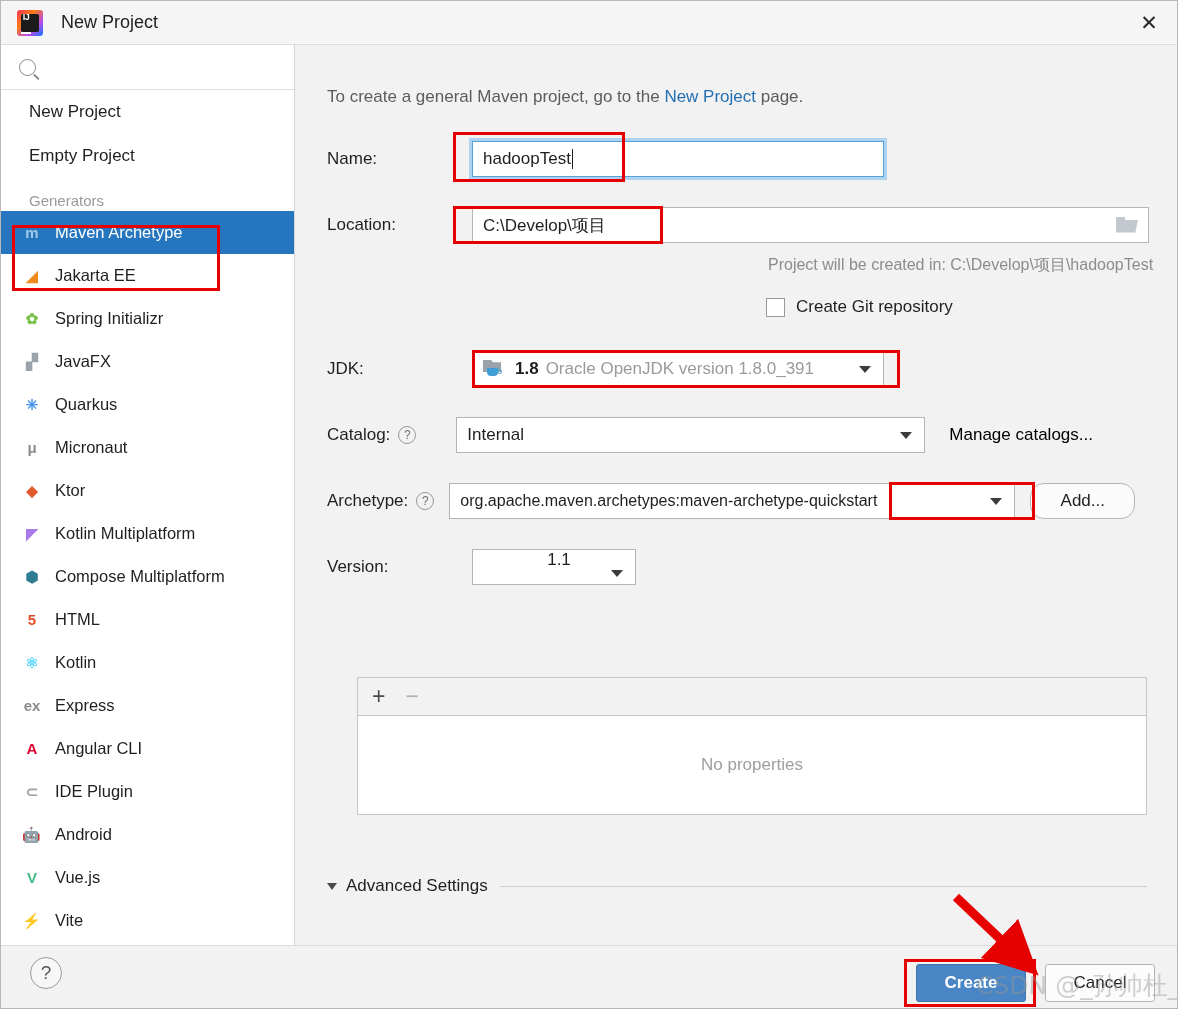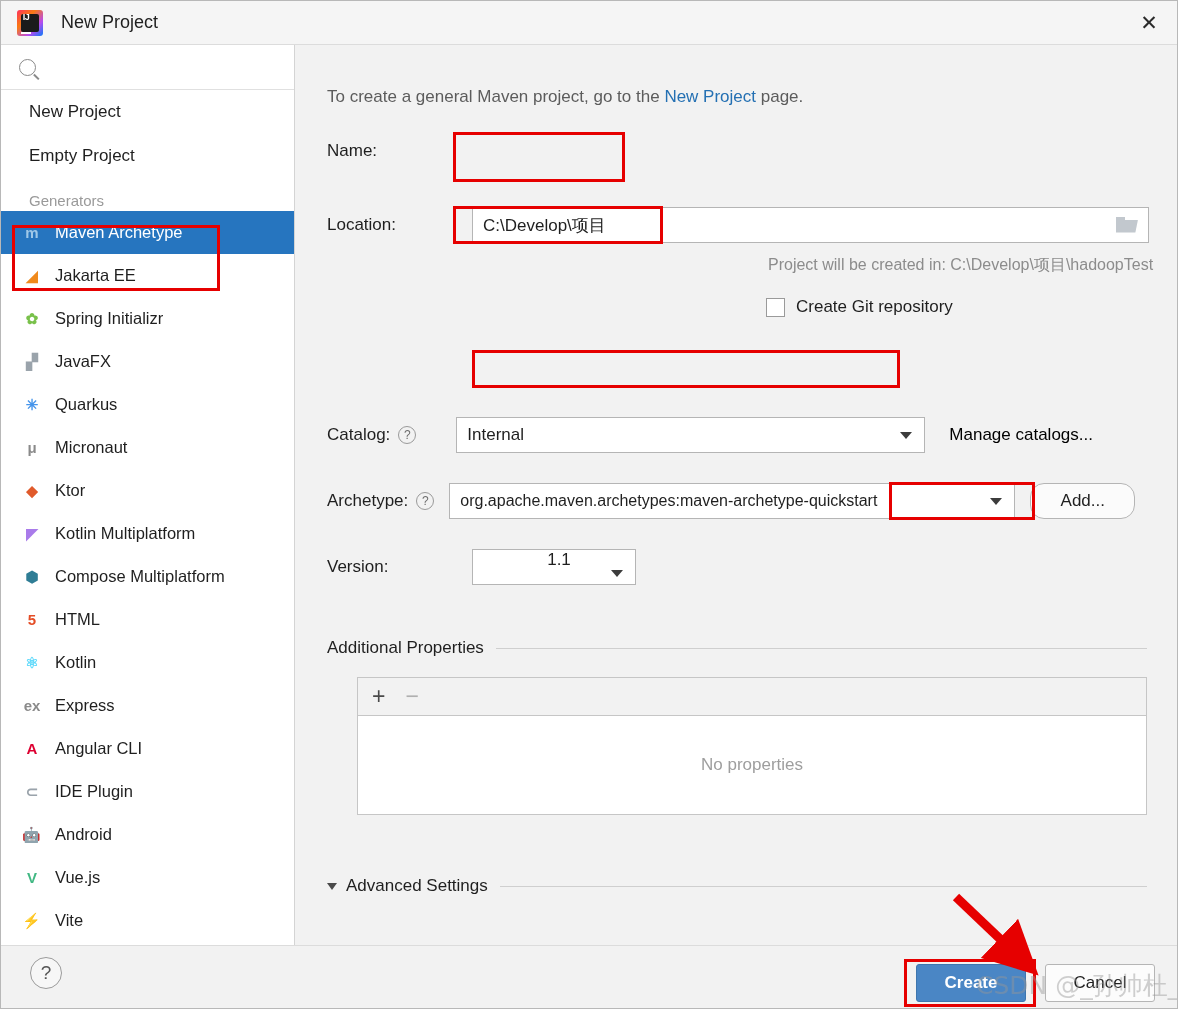--- a/index.html
+++ b/index.html
@@ -364,40 +364,57 @@
   </div>
 
   <div class="main">
 
     <div class="intro">
       <span>To create a general Maven project, go to the </span><a>New Project</a><span> page.</span>
     </div>
 
     <div class="row" style="top:96px;">
       <span class="flabel" style="width:145px;">Name:</span>
+      <div class="textfield focused" style="width:412px;">
+        <span>hadoopTest</span>
+          <span class="caret"></span>
+      </div>
     </div>
 
     <div class="row" style="top:162px;">
       <span class="flabel" style="width:145px;">Location:</span>
       <div class="textfield" style="width:677px; justify-content:space-between;">
         <span>C:\Develop\项目</span>
         <span class="folder-icon">
           <span class="tab"></span>
             <span class="body"></span>
         </span>
       </div>
     </div>
 
     <div class="hint" style="top:210px;">Project will be created in: C:\Develop\项目\hadoopTest</div>
 
     <div class="checkbox-row" style="top:252px;">
       <span class="checkbox"></span>
       <span class="flabel">Create Git repository</span>
     </div>
 
+    <div class="row" style="top:306px;">
+      <span class="flabel" style="width:145px;">JDK:</span>
+      <div class="combo" style="width:412px;">
+        <span class="jdk-icon">
+          <span class="f1"></span>
+            <span class="cup"></span>
+            <span class="handle"></span>
+        </span>
+        <span style="font-weight:600;">1.8</span>
+        <span style="color:#9a9a9a; margin-left:7px;">Oracle OpenJDK version 1.8.0_391</span>
+        <span class="arrow"></span>
+      </div>
+    </div>
 
     <div class="row" style="top:372px;">
       <span class="flabel">Catalog:</span>
       <span class="help-circle">?</span>
       <div class="combo" style="width:469px; margin-left:40px;">
         <span>Internal</span>
         <span class="arrow"></span>
       </div>
       <span class="link" style="margin-left:24px;">Manage catalogs...</span>
     </div>
@@ -413,24 +430,20 @@
     </div>
 
     <div class="row" style="top:504px;">
       <span class="flabel" style="width:145px;">Version:</span>
       <div class="combo" style="width:164px;flex-direction:column;">
         <span>1.1</span>
         <span class="arrow"></span>
       </div>
     </div>
 
-    <div class="group-title-row" style="top:593px;">
-      <span class="group-title">Additional Properties</span>
-      <span class="group-line"></span>
-    </div>
 
     <div class="props-box" style="top:632px; left:61px;">
       <div class="props-toolbar">
         <span class="tb-plus">+</span>
         <span class="tb-minus">−</span>
       </div>
       <div class="props-empty">No properties</div>
     </div>
 
     <div class="group-title-row" style="top:831px;">

